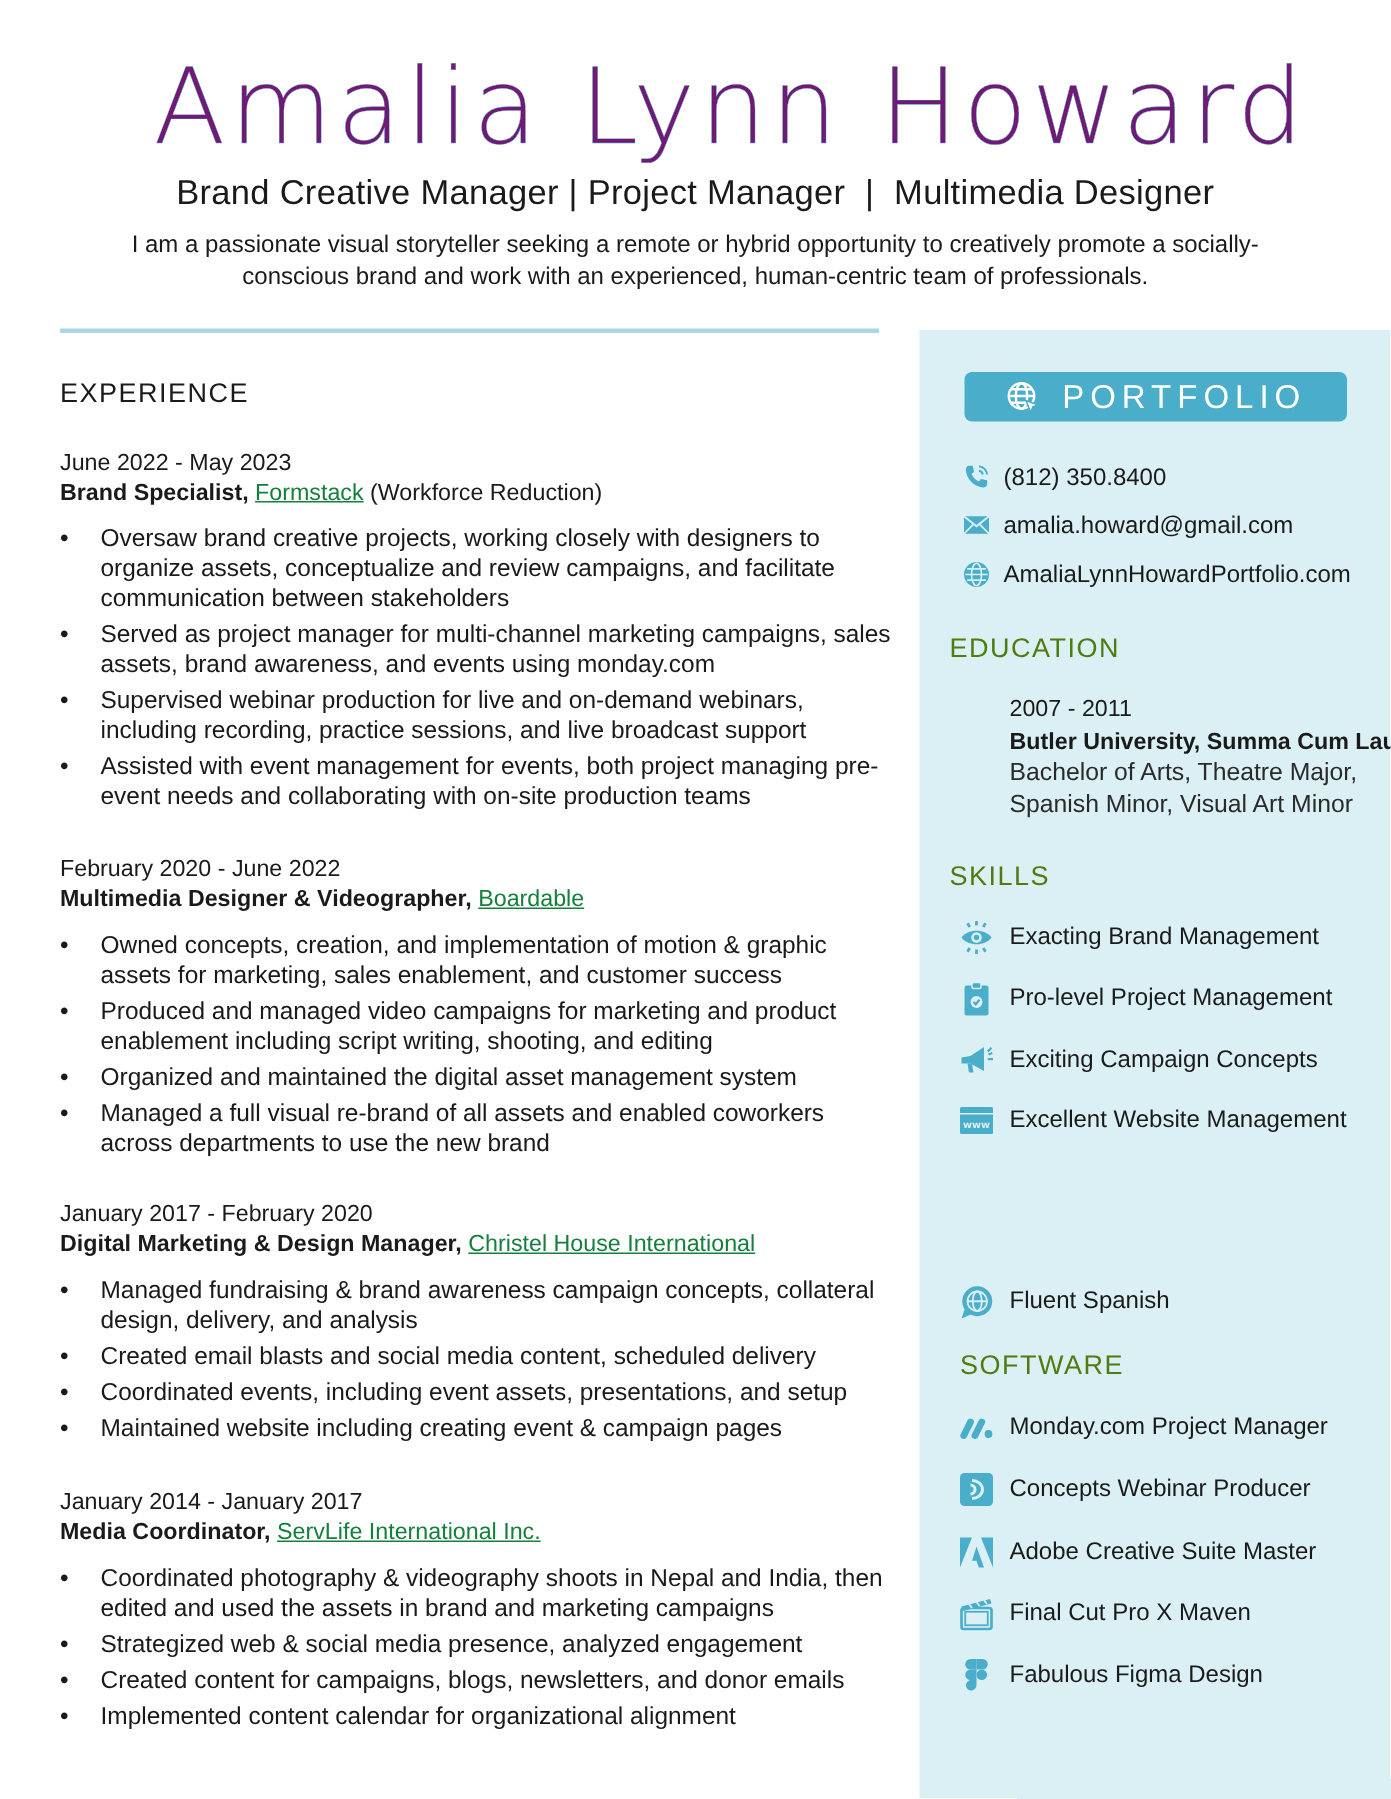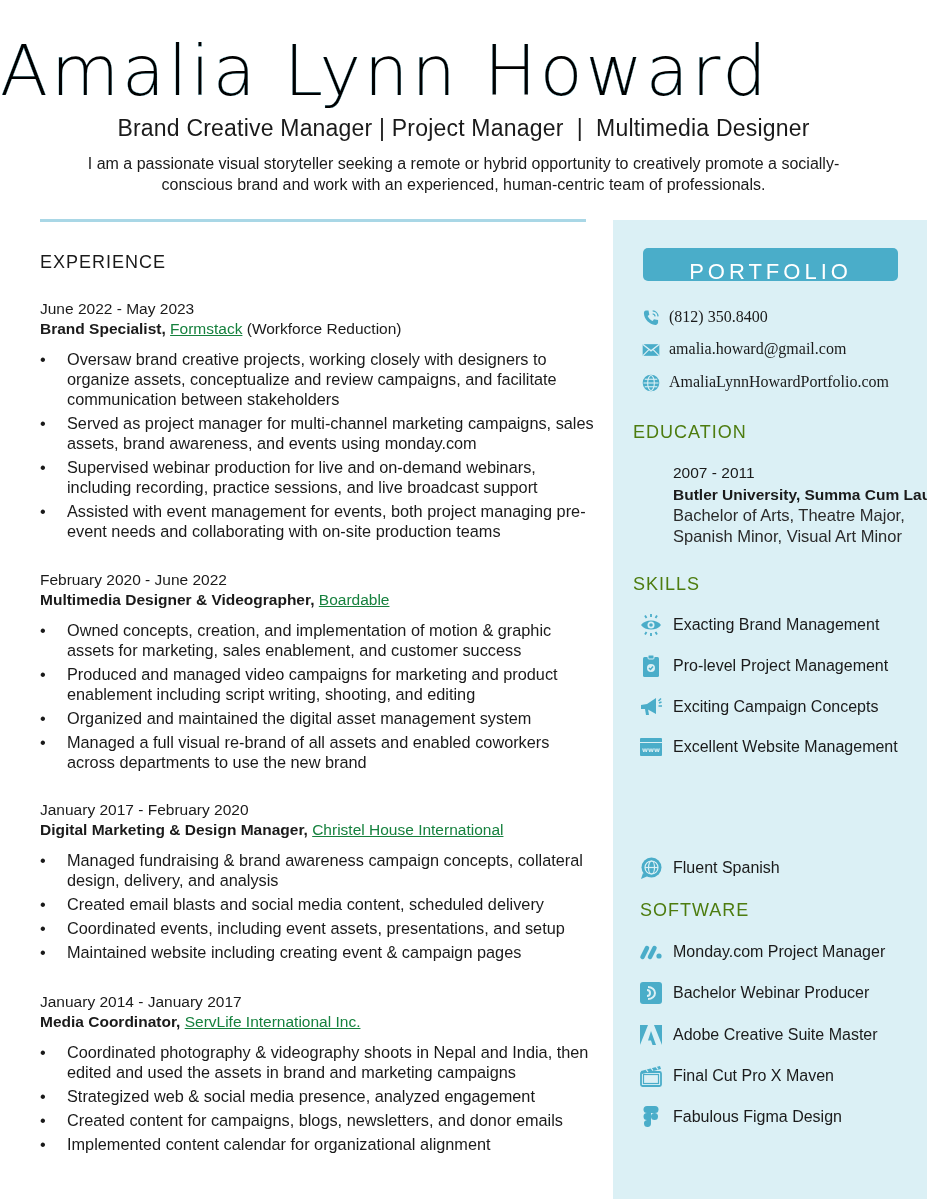--- a/index.html
+++ b/index.html
@@ -1,22 +1,22 @@
 <!DOCTYPE html>
 <html><head>
 <meta charset="utf-8">
 <style>
   * { box-sizing: border-box; margin: 0; padding: 0; }
   html, body { width: 927px; height: 1199px; background: #ffffff; overflow: hidden; }
   body { font-family: "Liberation Sans", "DejaVu Sans", sans-serif; color: #1a1a1a; position: relative; }
 
   .name {
-    position: absolute; left: 0; top: 30px; width: 872px; text-align: left;
+    position: absolute; left: 0; top: 30px; width: 872px; text-align: right;
     font-family: "DejaVu Sans", sans-serif; font-weight: 200;
-    font-size: 70px; letter-spacing: 3px; color: #000000; line-height: 82px;
+    font-size: 70px; letter-spacing: 3px; color: #701a75; line-height: 82px;
     -webkit-text-stroke: 0.2px #4aadc9;
   }
   .roles {
     position: absolute; left: 0; top: 113px; width: 927px; text-align: center;
     font-size: 23px; color: #1a1a1a; line-height: 30px; letter-spacing: 0.2px;
   }
   .summary {
     position: absolute; left: 60px; top: 153px; width: 807px; text-align: center;
     font-size: 16px; line-height: 21px; color: #1a1a1a;
   }
@@ -25,24 +25,24 @@
   }
 
   
   .sidebar {
     position: absolute; left: 613px; top: 220px; width: 314px; height: 979px; background: #dbf0f5;
   }
   .portfolio-btn {
     position: absolute; left: 30px; top: 28px; width: 255px; height: 33px;
     background: #4aadc9; border-radius: 5px; color: #fff;
     display: flex; align-items: center; justify-content: center; gap: 14px;
-    font-size: 22px; letter-spacing: 4px; cursor: pointer; flex-direction: column;
+    font-size: 22px; letter-spacing: 4px; cursor: pointer;
   }
   .portfolio-btn svg { width: 24px; height: 24px; }
-  .contact { position: absolute; left: 28px; width: 280px; display: flex; align-items: flex-start; gap: 8px; font-size: 16px; font-family: Liberation Serif, serif; }
+  .contact { position: absolute; left: 28px; width: 280px; display: flex; align-items: flex-end; gap: 8px; font-size: 16px; }
   .contact svg { width: 20px; height: 20px; flex: none; }
   .side-h { position: absolute; left: 20px; font-size: 18px; letter-spacing: 1px; color: #4d7c0f; }
   .edu { position: absolute; left: 20px; top: 242px; width: 290px; font-size: 15.5px; line-height: 21.5px; margin-left: 40px; }
   .edu .bold { font-weight: bold; }
   .edu .degree { font-size: 16.5px; line-height: 21px; color: #2a2a2a; }
   .skill { position: absolute; left: 26px; width: 285px; display: flex; align-items: center; gap: 10px; font-size: 16px; }
   .skill svg { width: 24px; height: 24px; flex: none; }
 
   
   .main { position: absolute; left: 40px; top: 222px; width: 560px; }
@@ -232,21 +232,21 @@
         <circle cx="20" cy="16" r="2.6" fill="#4aadc9"></circle>
       </svg>
     <span>Monday.com Project Manager</span>
   </div>
   <div class="skill" style="top:761px">
     <svg viewBox="0 0 24 24">
         <rect x="1" y="1" width="22" height="22" rx="3" fill="#4aadc9"></rect>
         <path d="M9 6 A7 6 0 0 1 9 18" stroke="#dbf0f5" stroke-width="2" fill="none"></path>
         <path d="M8 9 A3 3 0 0 1 8 15" stroke="#dbf0f5" stroke-width="2" fill="none"></path>
       </svg>
-    <span>Bachelor Webinar Producer</span>
+    <span>Concepts Webinar Producer</span>
   </div>
   <div class="skill" style="top:803px">
     <svg viewBox="0 0 24 24">
         <path d="M1 2 L9 2 L1 22 Z" fill="#4aadc9"></path>
         <path d="M15 2 L23 2 L23 22 Z" fill="#4aadc9"></path>
         <path d="M12 8 L17 22 L13.5 22 L12 17.5 L9 17.5 Z" fill="#4aadc9"></path>
       </svg>
     <span>Adobe Creative Suite Master</span>
   </div>
   <div class="skill" style="top:844px">

